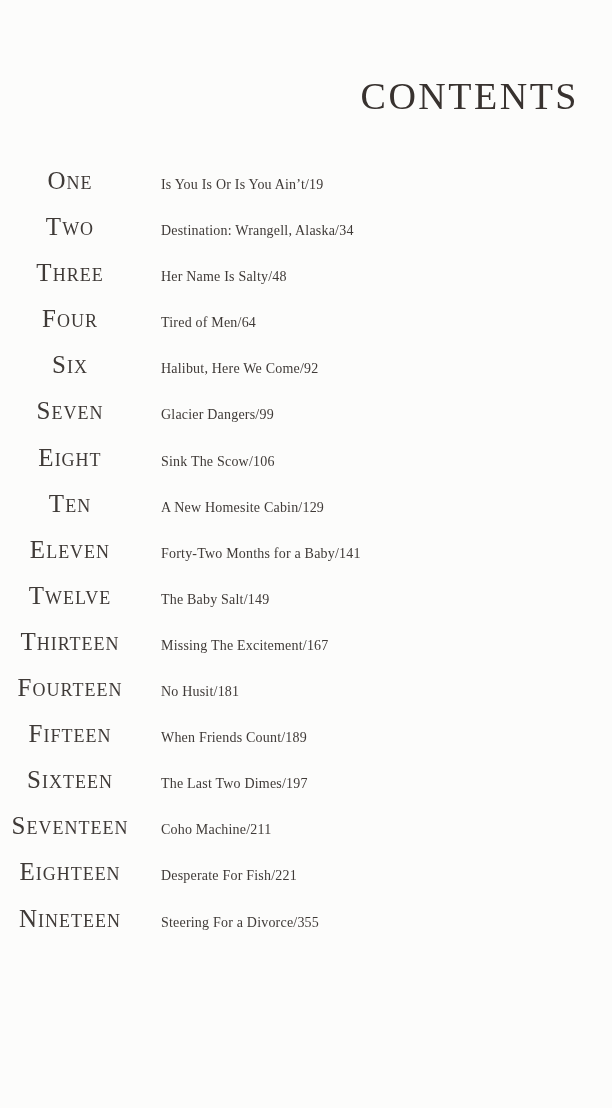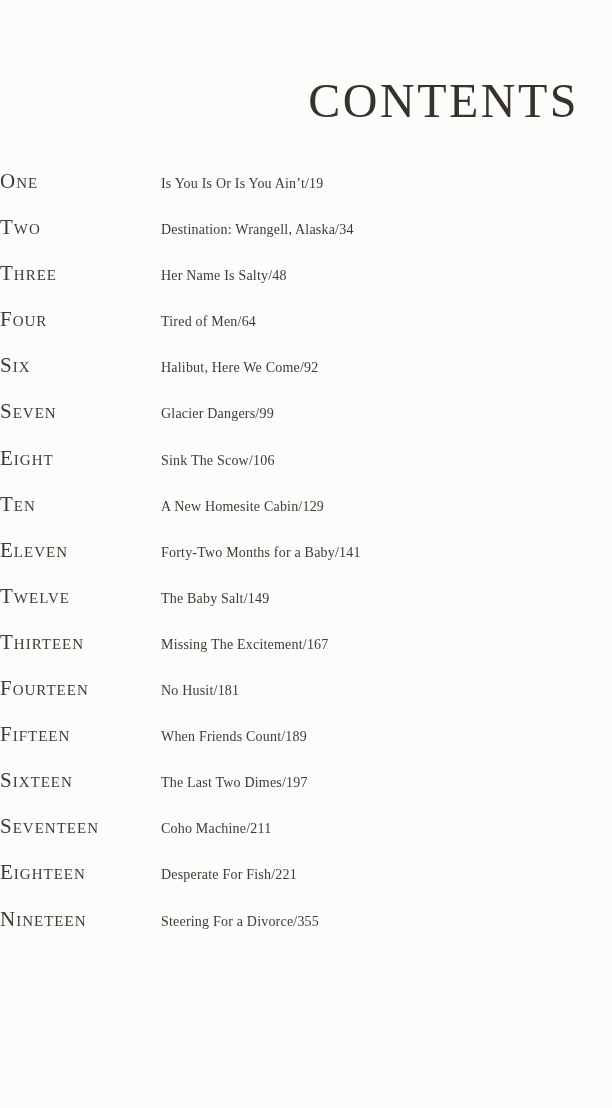--- a/index.html
+++ b/index.html
@@ -19,43 +19,43 @@
   .page {
     position: relative;
     width: 612px;
     height: 1108px;
     background: var(--paper);
   }
   .contents-title {
     position: absolute;
     top: 77px;
     right: 33px;
-    font-size: 48px;
+    font-size: 38px;
     font-weight: 400;
     letter-spacing: 2.5px;
     color: var(--heading-ink);
     line-height: 1;
     white-space: nowrap;
   }
   .toc {
     position: absolute;
     top: 158px;
     left: 0;
     right: 0;
   }
   .toc-row {
     white-space: nowrap;
     line-height: 46.1px;
     height: 46.1px;
   }
   .chapter-number {
     display: inline-block;
     width: 140px;
-    text-align: left;
-    font-size: 21px;
+    text-align: center;
+    font-size: 25px;
     font-variant: small-caps;
     letter-spacing: 1px;
     color: var(--ink);
   }
   .chapter-title {
     margin-left: 21px;
     font-size: 14px;
     letter-spacing: 0.2px;
     color: var(--ink);
   }

